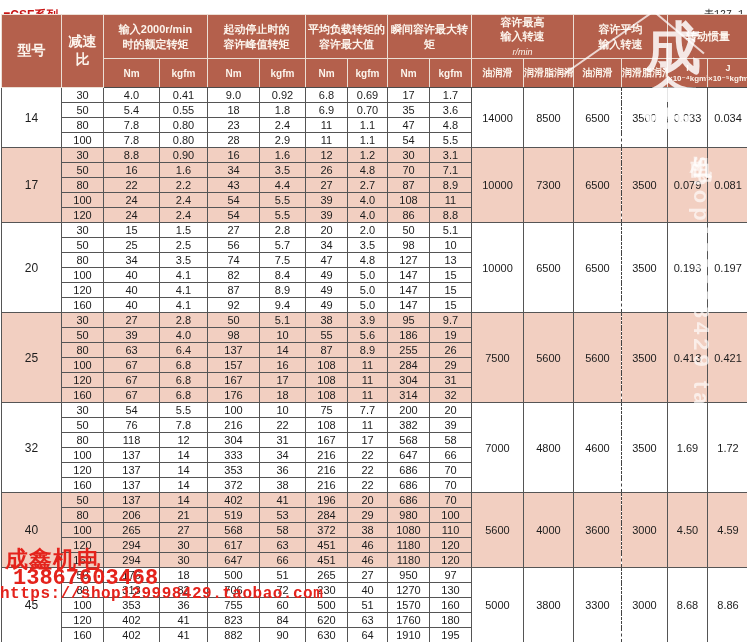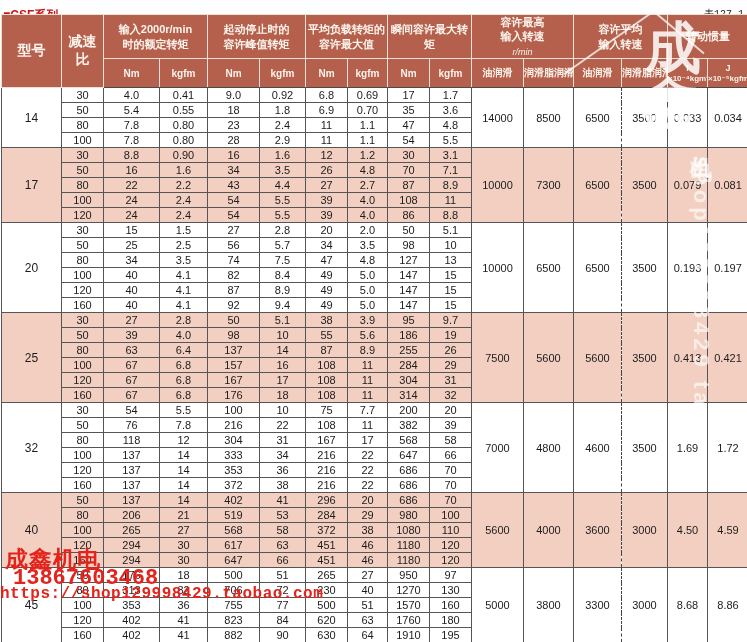--- a/index.html
+++ b/index.html
@@ -438,21 +438,21 @@
           <td class="td-num">686</td>
           <td class="td-num">70</td>
         </tr>
         <tr class="pink">
           <td class="td-model" rowspan="5">40</td>
           <td class="td-ratio">50</td>
           <td class="td-num">137</td>
           <td class="td-num">14</td>
           <td class="td-num">402</td>
           <td class="td-num">41</td>
-          <td class="td-num">296</td>
+          <td class="td-num">196</td>
           <td class="td-num">20</td>
           <td class="td-num">686</td>
           <td class="td-num">70</td>
           <td class="td-num td-merged" rowspan="5">5600</td>
           <td class="td-num td-merged" rowspan="5">4000</td>
           <td class="td-num td-merged dashR" rowspan="5">3600</td>
           <td class="td-num td-merged dashL" rowspan="5">3000</td>
           <td class="td-num td-merged" rowspan="5">4.50</td>
           <td class="td-num td-merged" rowspan="5">4.59</td>
         </tr>
@@ -527,21 +527,21 @@
           <td class="td-num">230</td>
           <td class="td-num">40</td>
           <td class="td-num">1270</td>
           <td class="td-num">130</td>
         </tr>
         <tr>
           <td class="td-ratio">100</td>
           <td class="td-num">353</td>
           <td class="td-num">36</td>
           <td class="td-num">755</td>
-          <td class="td-num">77</td>
+          <td class="td-num">60</td>
           <td class="td-num">500</td>
           <td class="td-num">51</td>
           <td class="td-num">1570</td>
           <td class="td-num">160</td>
         </tr>
         <tr>
           <td class="td-ratio">120</td>
           <td class="td-num">402</td>
           <td class="td-num">41</td>
           <td class="td-num">823</td>

